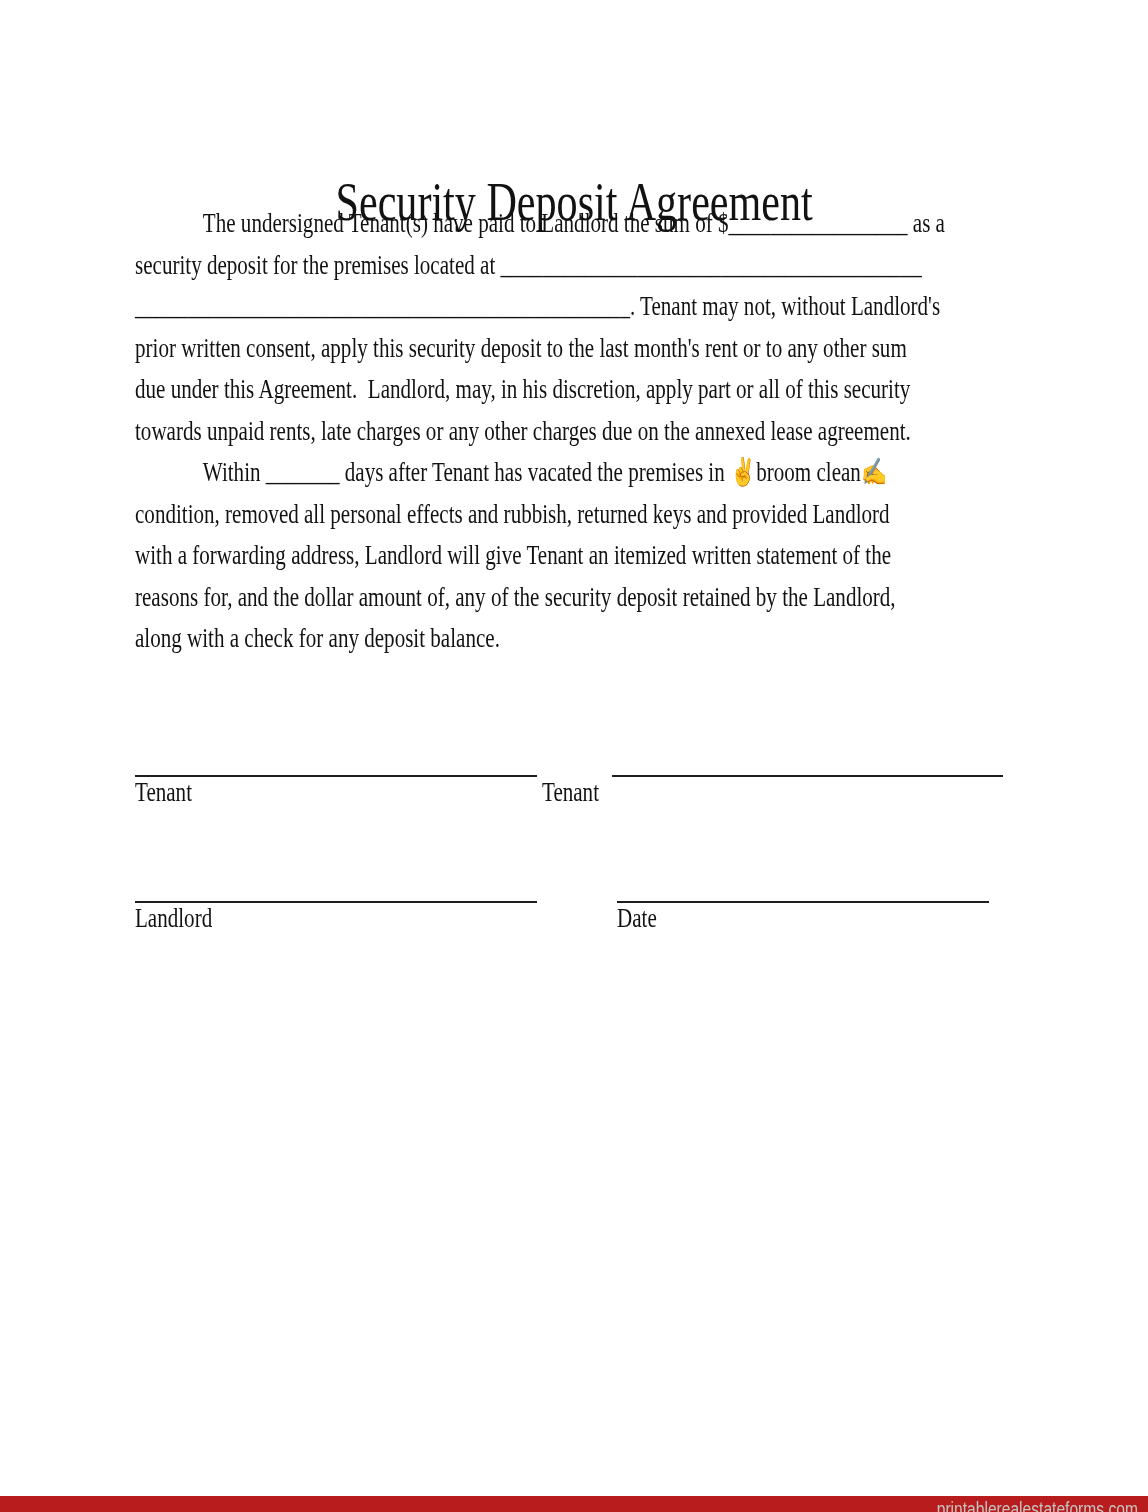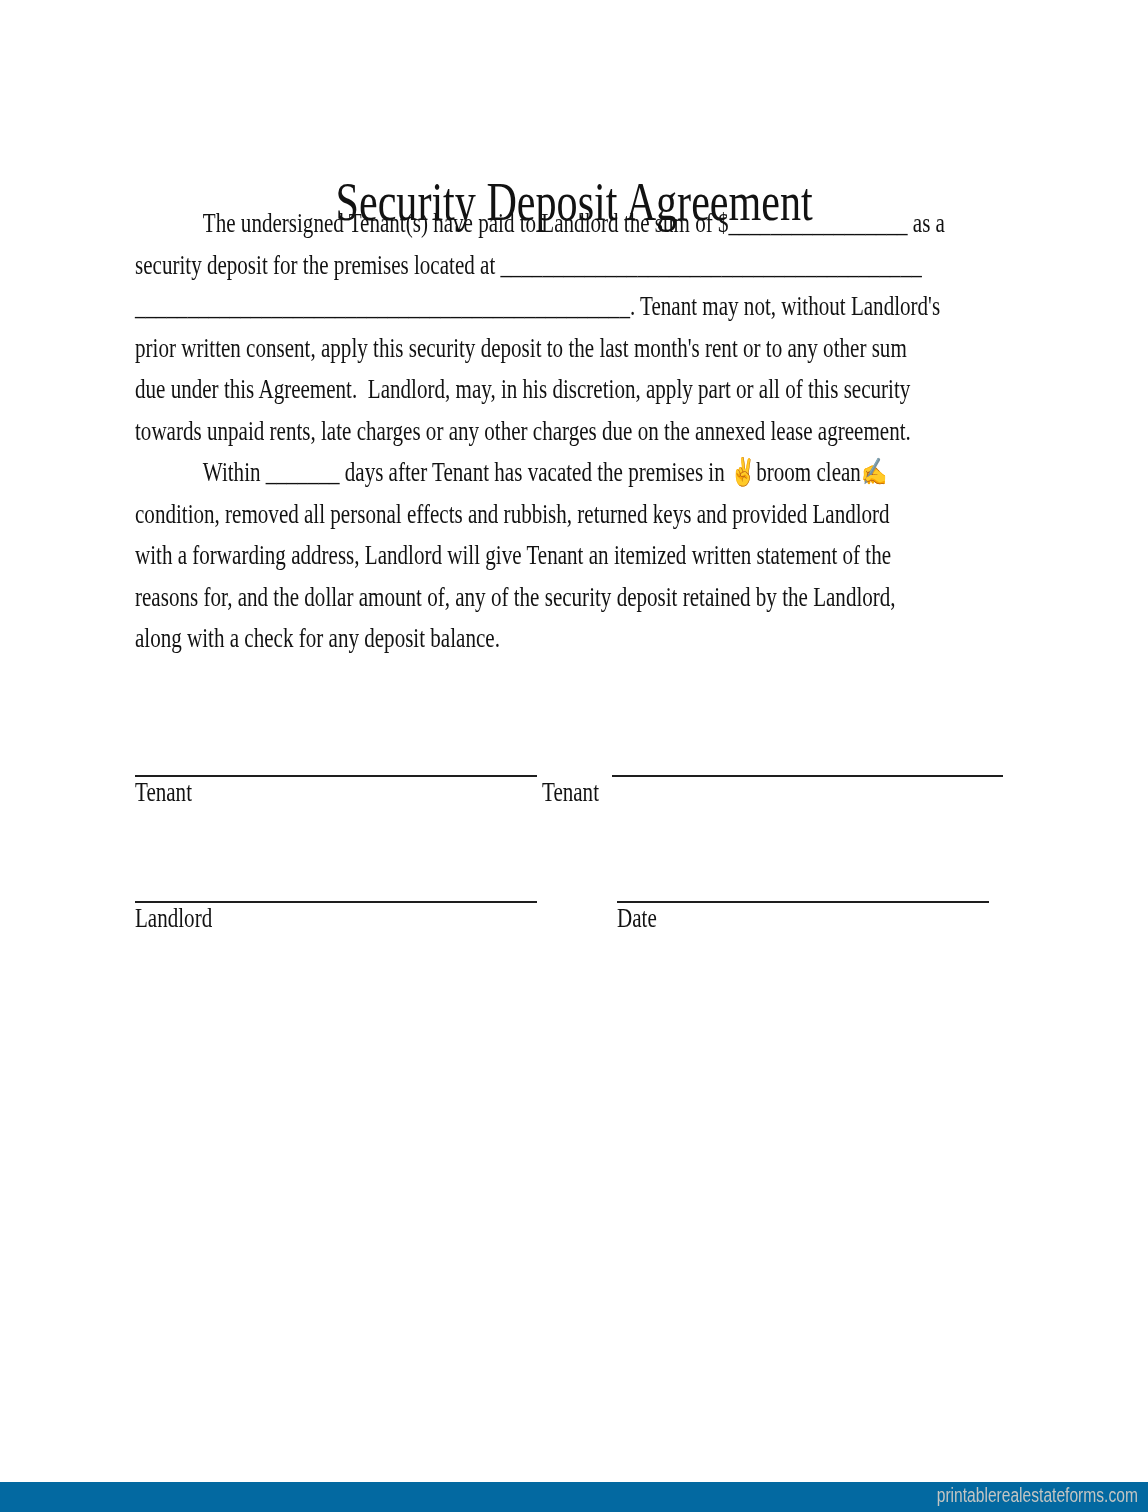--- a/index.html
+++ b/index.html
@@ -56,22 +56,22 @@
   }
   .lbl-tenant1  { left: 135px; top: 777px; }
   .lbl-tenant2  { left: 542px; top: 777px; }
   .lbl-landlord { left: 135px; top: 903px; }
   .lbl-date     { left: 617px; top: 903px; }
   .footer-bar {
     position: absolute;
     left: 0;
     bottom: 0;
     width: 1148px;
-    height: 30px;
-    background: #0369a1;
+    height: 16px;
+    background: #b91c1c;
   }
   .footer-text {
     position: absolute;
     right: 10px;
     top: 1px;
     font-family: "Liberation Sans", sans-serif;
     font-size: 20px;
     line-height: 24px;
     color: #c3c5c3;
     white-space: pre;

